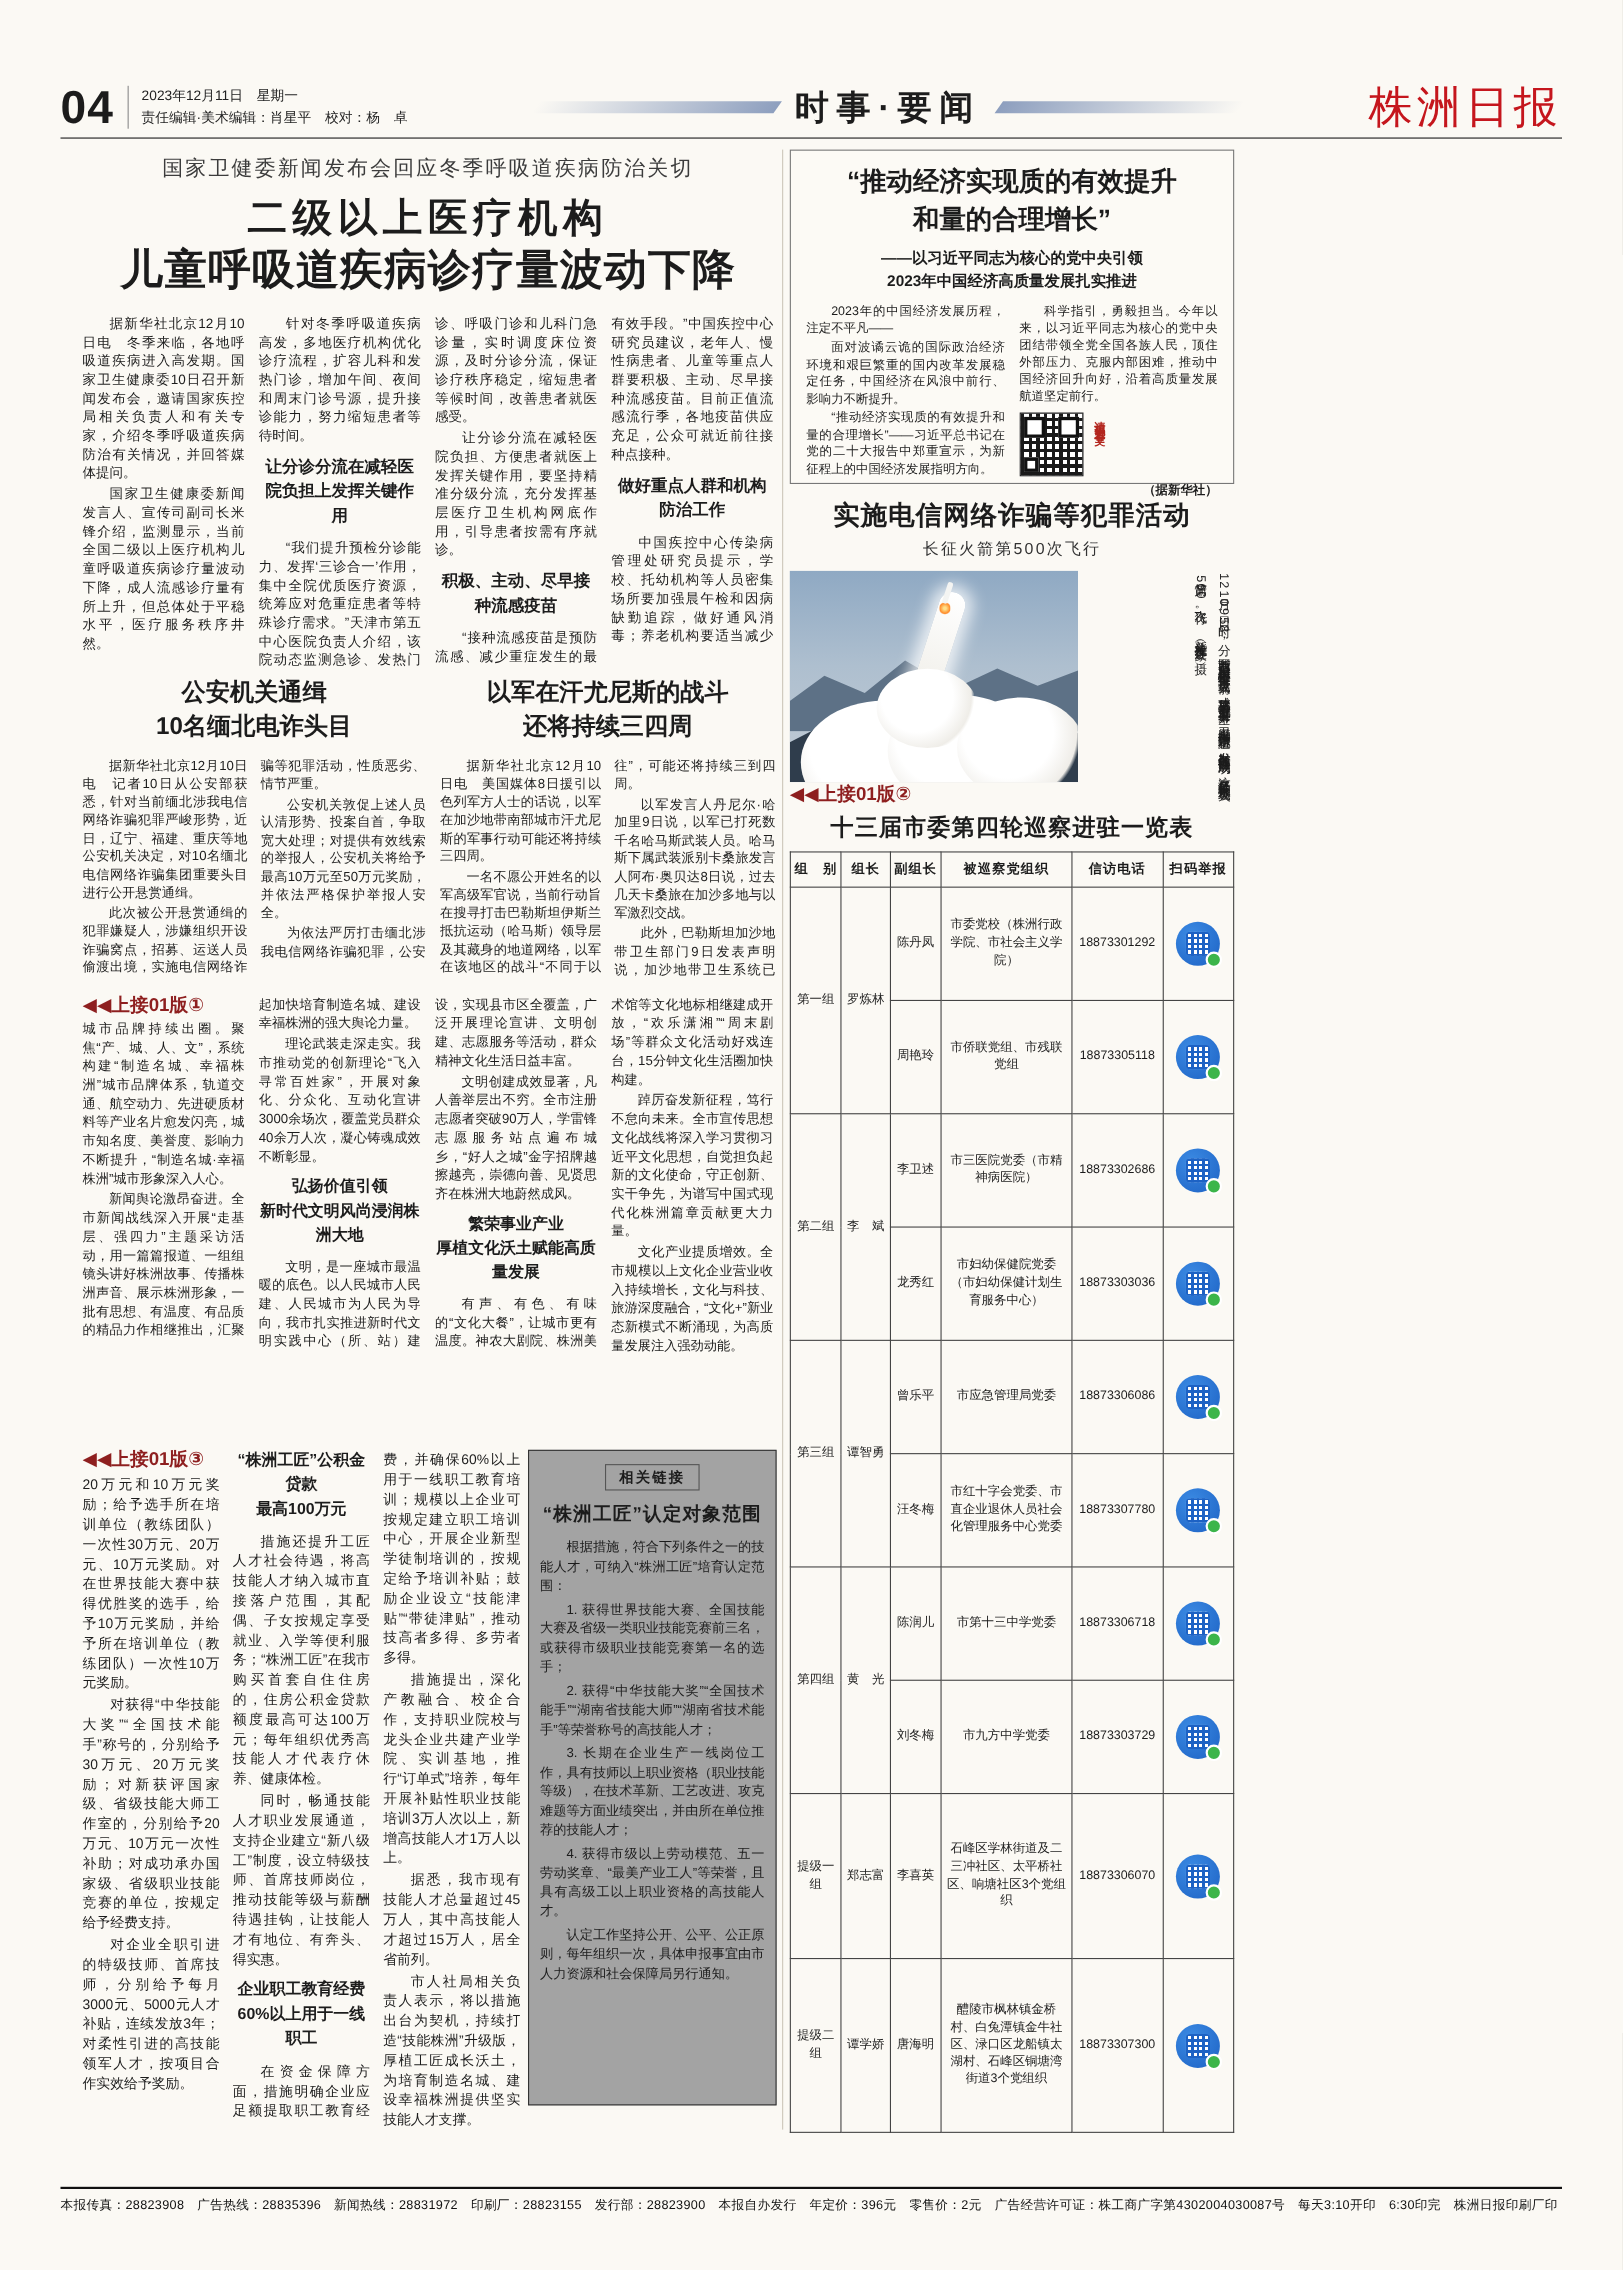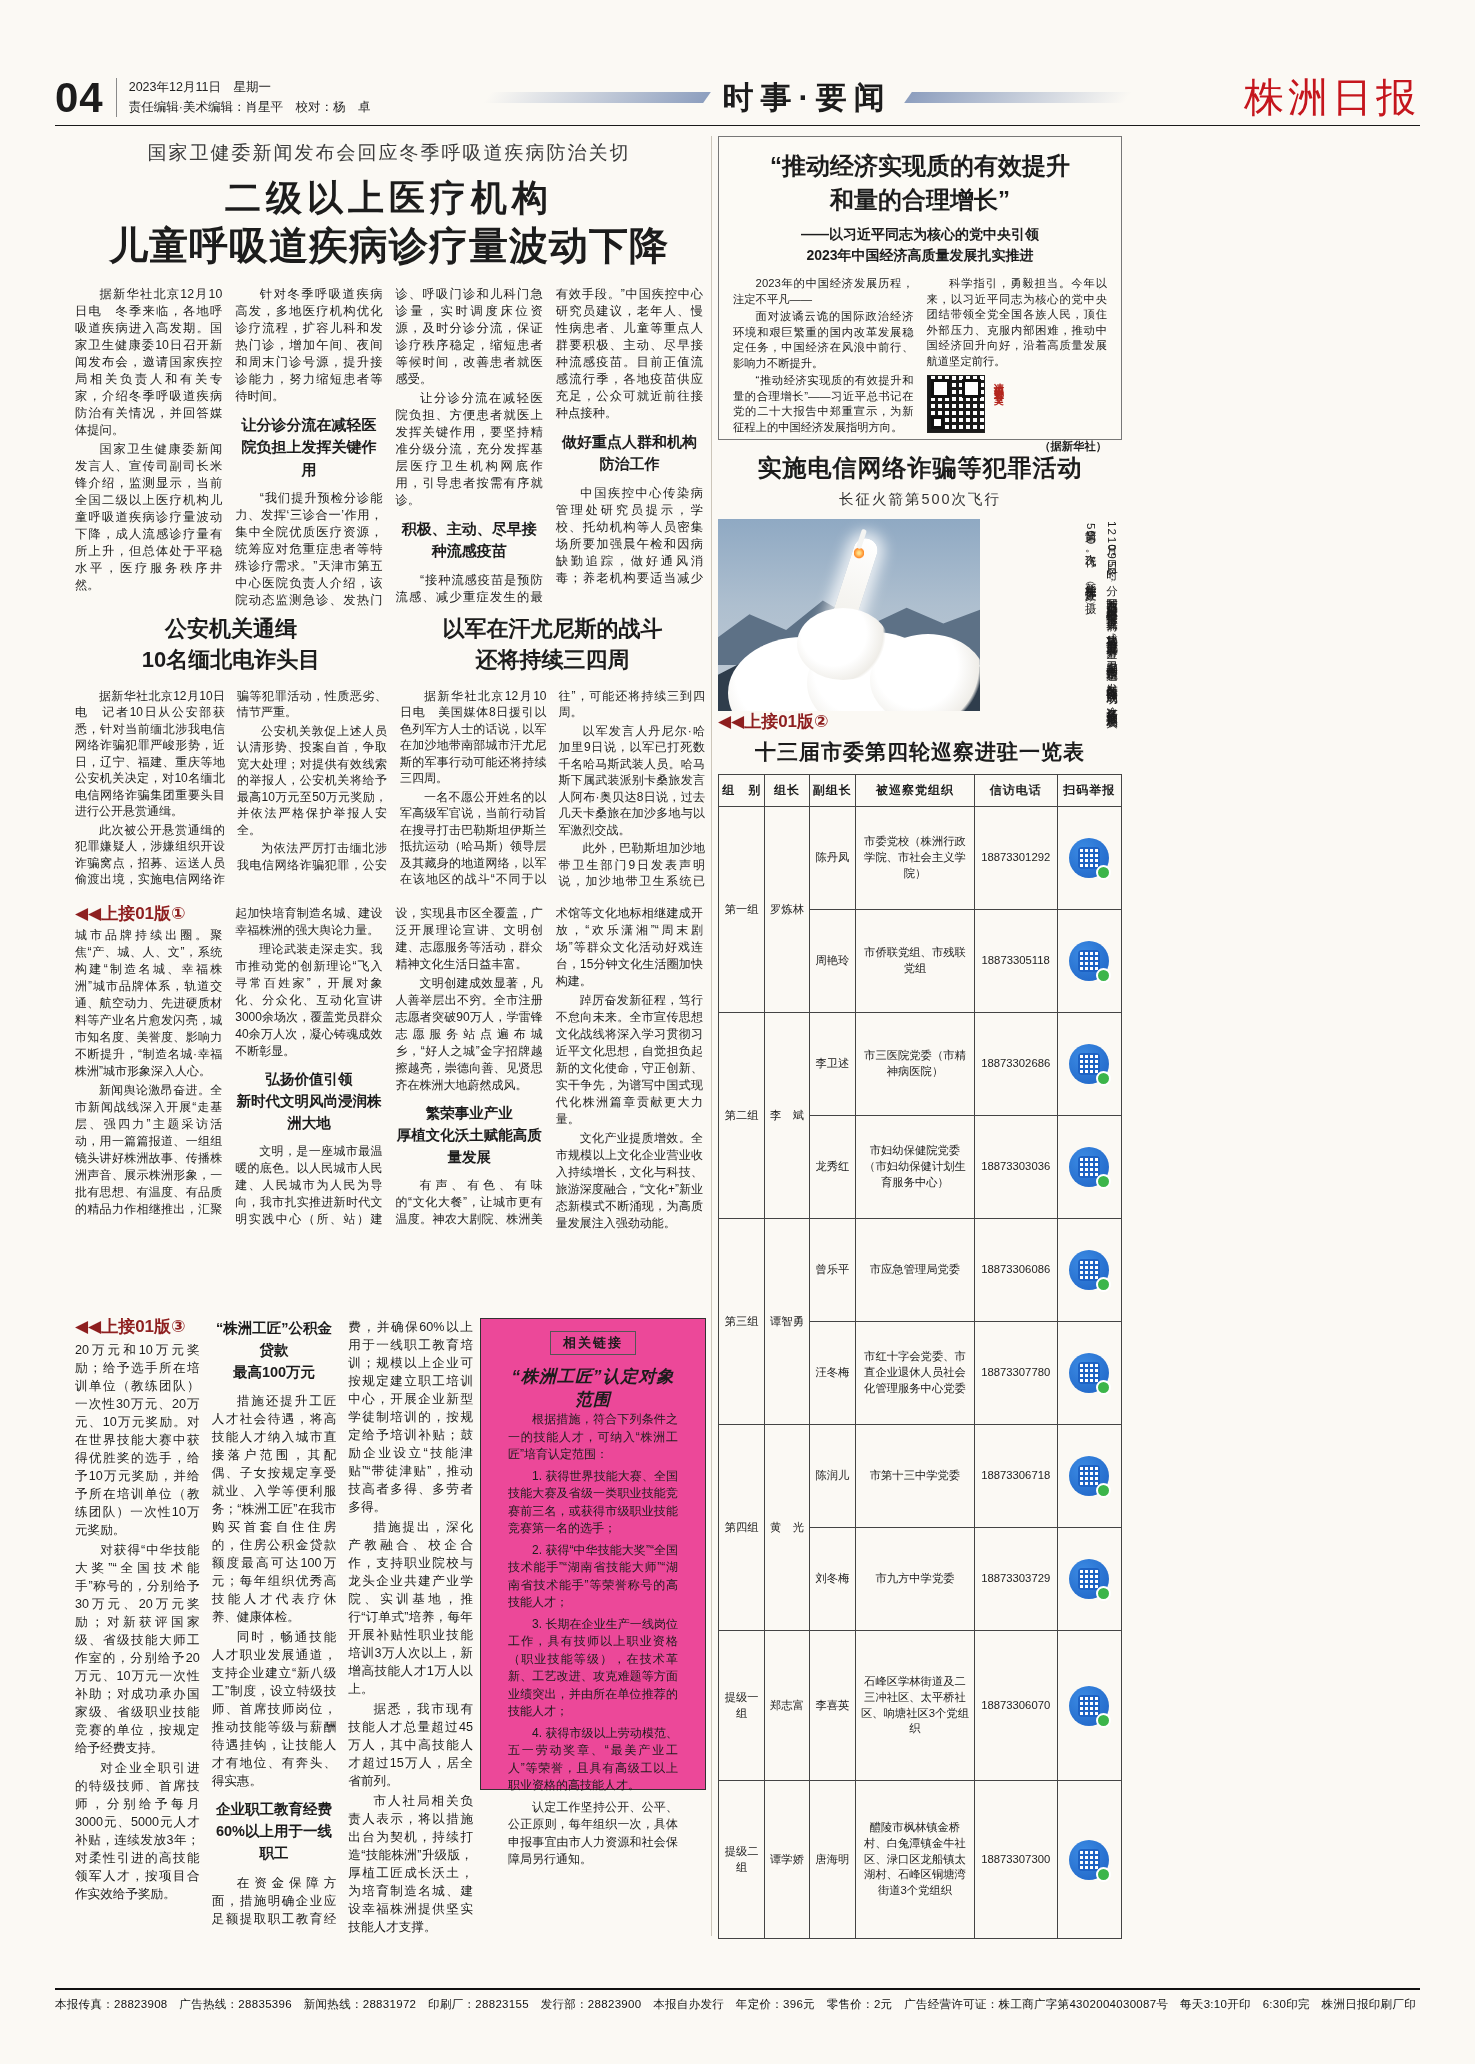--- a/index.html
+++ b/index.html
@@ -49,25 +49,25 @@
   .mid-body { margin-top:12px; height:212px; overflow:hidden; column-count:2; column-gap:12px;
               font-size:12px; line-height:16.5px; text-align:justify; }
 
   
   .band1 { position:absolute; left:75px; top:905px; width:628px; height:398px; overflow:hidden;
            column-count:4; column-gap:13px; font-size:12px; line-height:17px; text-align:justify; }
 
   
   .band3 { position:absolute; left:75px; top:1318px; width:398px; height:640px; overflow:hidden;
            column-count:3; column-gap:12px; font-size:12.6px; line-height:18px; text-align:justify; }
-  .related { position:absolute; left:480px; top:1318px; width:226px; height:472px;
-             border:1.5px solid #333; padding:12px 27px; background:#ec4899; }
+  .related { position:absolute; left:480px; top:1318px; width:226px; height:596px;
+             border:1.5px solid #333; padding:12px 10px; background:#a3a3a3; }
   .rtab { display:block; width:fit-content; margin:0 auto 10px auto; border:1px solid #555;
           padding:2px 12px; font-size:13px; font-weight:700; letter-spacing:2px; }
-  .rtitle { text-align:center; font-size:17px; font-weight:700; letter-spacing:1px;font-style:italic; }
+  .rtitle { text-align:center; font-size:17px; font-weight:700; margin-bottom:10px; letter-spacing:1px; }
   .rbody { font-size:12px; line-height:17.5px; text-align:justify; }
   .rbody p { margin-bottom:4px; }
 
   
   .vdivider { position:absolute; left:711px; top:136px; width:1px; height:1800px; background:#ccc6ba; }
 
   .quotebox { position:absolute; left:718px; top:136px; width:404px; height:304px;
               border:1px solid #777; padding:12px 14px; background:#fcfaf5; }
   .qtitle { text-align:center; font-size:24px; font-weight:700; line-height:1.4; white-space:pre-line; }
   .qsub { text-align:center; font-size:14px; font-weight:700; line-height:1.5; margin-top:8px; white-space:pre-line; }

